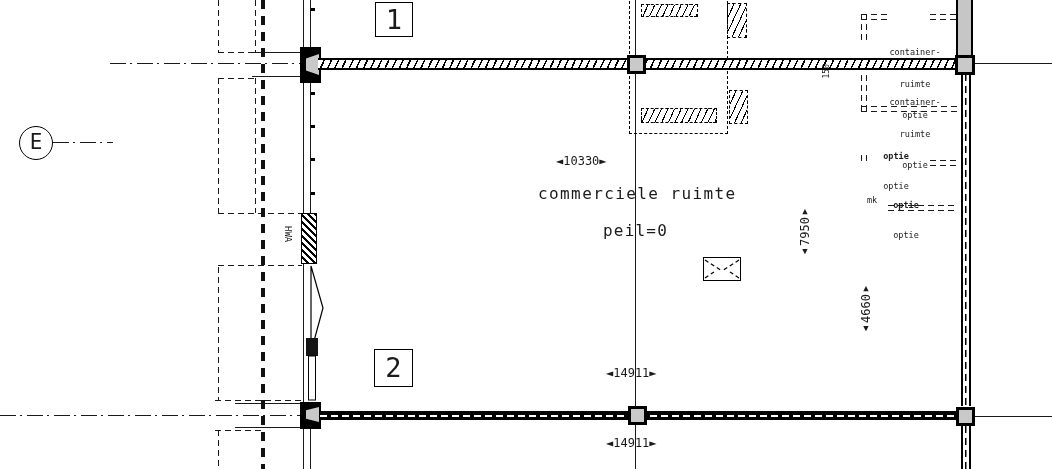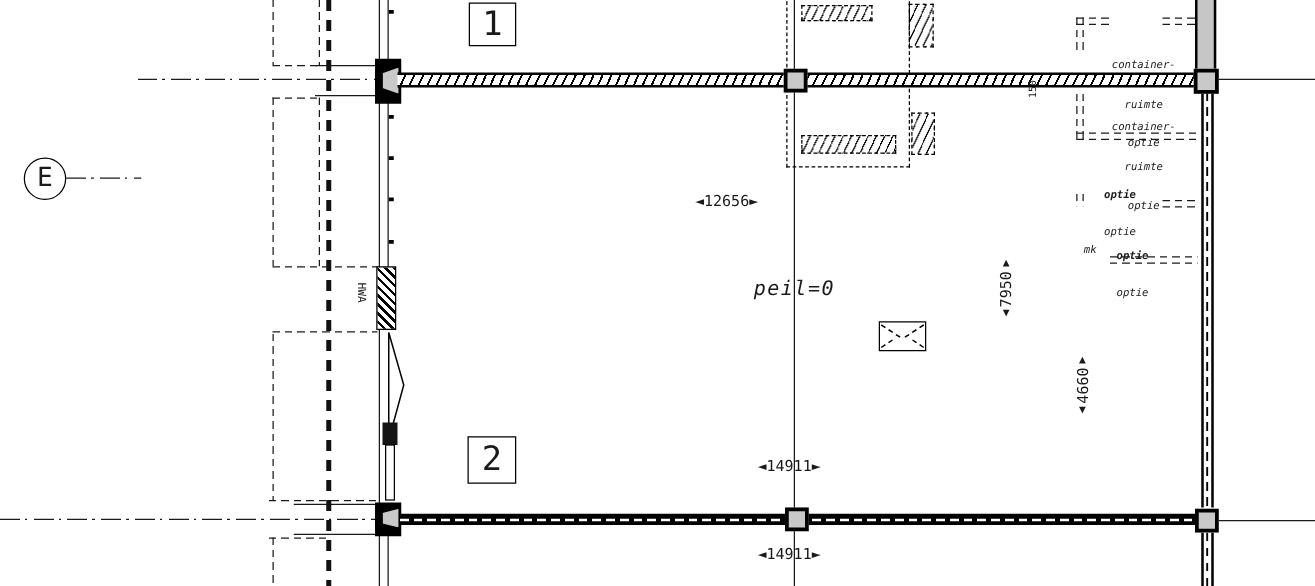--- a/index.html
+++ b/index.html
@@ -41,21 +41,21 @@
     background:repeating-linear-gradient(45deg,#fff 0 3px,#000 3px 5px);}
   
   .hatchbox{position:absolute;box-sizing:border-box;border:1.5px dashed #000;
     background:repeating-linear-gradient(115deg,transparent 0 5px,#000 5px 6px);}
   .shaftoutline{position:absolute;box-sizing:border-box;border:1.8px dashed #000;border-top:none;}
   
   .bubble{position:absolute;box-sizing:border-box;width:34px;height:34px;border:1.6px solid #000;border-radius:50%;
     text-align:center;line-height:31px;font-size:21px;}
   .gridbox{position:absolute;box-sizing:border-box;border:1.8px solid #000;text-align:center;font-size:27px;background:#fff;}
   
-  .lbl{position:absolute;white-space:pre;font-style:italic;}
+  .lbl{position:absolute;white-space:pre;}
   .room{font-size:16px;letter-spacing:1.4px;}
   .peil{font-size:16px;letter-spacing:1.2px;}
   .dimh{position:absolute;font-size:12px;white-space:pre;}
   .small{font-size:8.5px;line-height:10.5px;text-align:center;}
   .bold{font-weight:bold;}
   .vdim{position:absolute;display:flex;flex-direction:column;align-items:center;gap:1px;width:26px;}
   .vdim .a{font-size:9px;line-height:9px;}
   .vdim .t{writing-mode:vertical-rl;transform:rotate(180deg);font-size:12px;}
   .vtext{position:absolute;writing-mode:vertical-rl;font-size:9px;}
   .vtext180{position:absolute;writing-mode:vertical-rl;transform:rotate(180deg);font-size:8px;}
@@ -173,23 +173,24 @@
   <div class="bubble" style="left:19px;top:126px;">
     <span>E</span>
   </div>
   <div class="gridbox" style="left:375px;top:2px;width:38px;height:35px;line-height:33px;">
     <span>1</span>
   </div>
   <div class="gridbox" style="left:374px;top:349px;width:39px;height:38px;line-height:36px;">
     <span>2</span>
   </div>
 
+  <div class="lbl room" style="left:538px;top:184px;">commerciele ruimte</div>
   <div class="lbl peil" style="left:603px;top:221px;">peil=0</div>
 
-  <div class="dimh" style="left:556px;top:154px;">◄12656►</div>
+  <div class="dimh" style="left:556px;top:154px;">◄10330►</div>
   <div class="dimh" style="left:606px;top:366px;">◄14911►</div>
   <div class="dimh" style="left:606px;top:436px;">◄14911►</div>
 
   <div class="vdim" style="left:792px;top:207px;">
     <span class="a">▲</span>
     <span class="t">7950</span>
     <span class="a">▼</span>
   </div>
   <div class="vdim" style="left:853px;top:284px;">
     <span class="a">▲</span>

